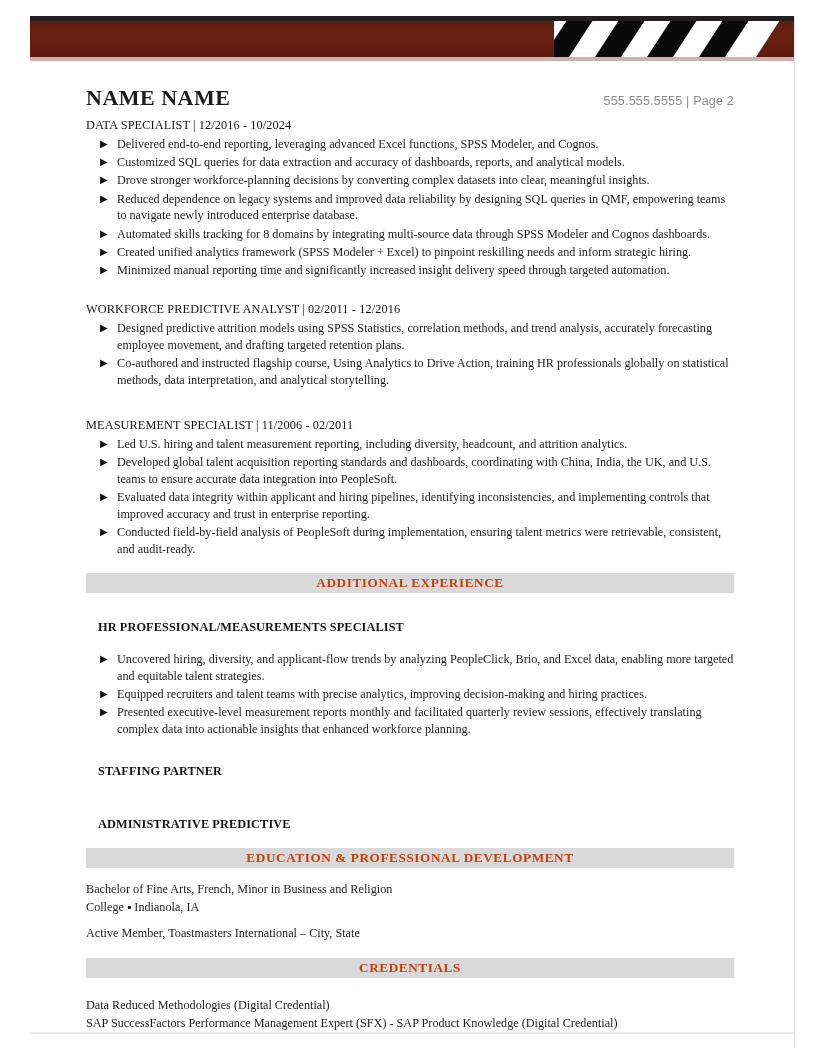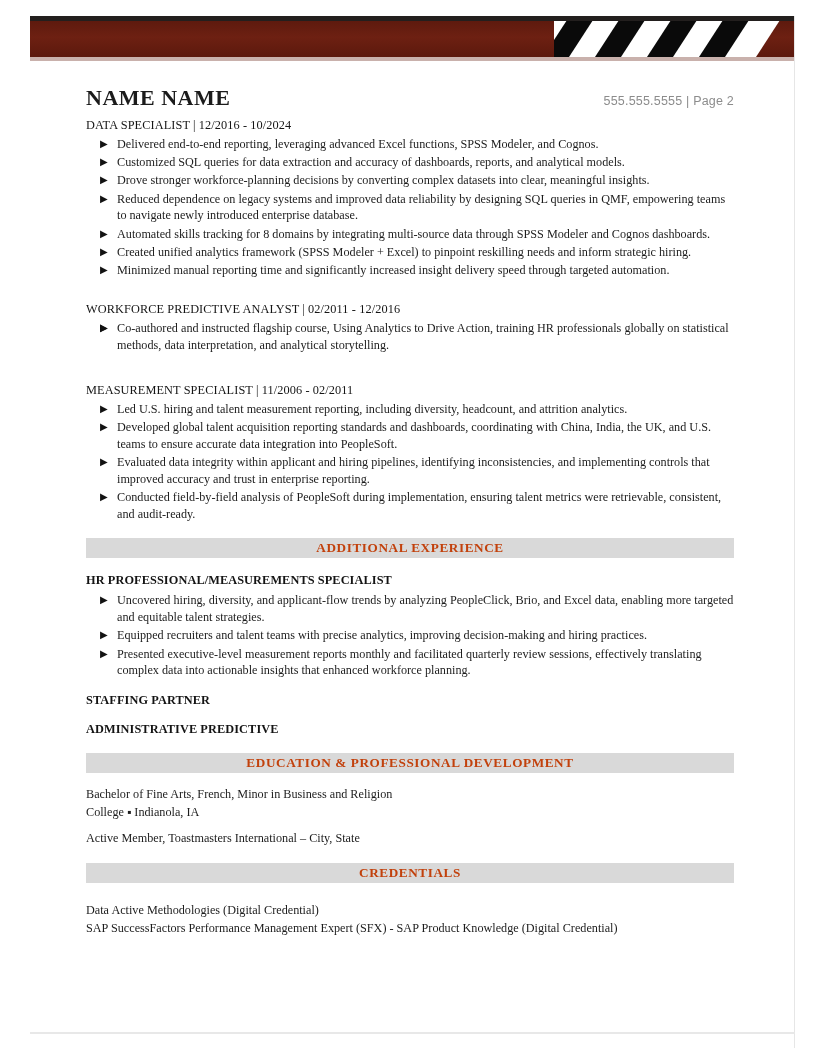--- a/index.html
+++ b/index.html
@@ -160,21 +160,21 @@
     color: #c2410c;
     letter-spacing: 0.6px;
   }
 
   .subhead {
     font-family: "Liberation Serif", serif;
     font-size: 12.3px;
     font-weight: bold;
     color: #141414;
     letter-spacing: 0.1px;
-    margin: 0;
+    margin: 12px;
   }
 
   .plain-line {
     font-family: "Liberation Serif", serif;
     font-size: 12.2px;
     color: #1c1c1c;
     line-height: 1.42;
   }
 
   
@@ -230,21 +230,21 @@
         <li><span class="tri">▶</span><span>Reduced dependence on legacy systems and improved data reliability by designing SQL queries in QMF, empowering teams to navigate newly introduced enterprise database.</span></li>
         <li><span class="tri">▶</span><span>Automated skills tracking for 8 domains by integrating multi-source data through SPSS Modeler and Cognos dashboards.</span></li>
         <li><span class="tri">▶</span><span>Created unified analytics framework (SPSS Modeler + Excel) to pinpoint reskilling needs and inform strategic hiring.</span></li>
         <li><span class="tri">▶</span><span>Minimized manual reporting time and significantly increased insight delivery speed through targeted automation.</span></li>
       </ul>
 
       <div class="gap-sm"></div>
 
       <div class="job-title">WORKFORCE PREDICTIVE ANALYST | 02/2011 - 12/2016</div>
       <ul class="bullets">
-        <li><span class="tri">▶</span></li>
+        <li><span class="tri">▶</span><span>Designed predictive attrition models using SPSS Statistics, correlation methods, and trend analysis, accurately forecasting employee movement, and drafting targeted retention plans.</span></li>
         <li><span class="tri">▶</span><span>Co-authored and instructed flagship course, Using Analytics to Drive Action, training HR professionals globally on statistical methods, data interpretation, and analytical storytelling.</span></li>
       </ul>
 
       <div class="gap-md"></div>
 
       <div class="job-title">MEASUREMENT SPECIALIST | 11/2006 - 02/2011</div>
       <ul class="bullets">
         <li><span class="tri">▶</span><span>Led U.S. hiring and talent measurement reporting, including diversity, headcount, and attrition analytics.</span></li>
         <li><span class="tri">▶</span><span>Developed global talent acquisition reporting standards and dashboards, coordinating with China, India, the UK, and U.S. teams to ensure accurate data integration into PeopleSoft.</span></li>
         <li><span class="tri">▶</span><span>Evaluated data integrity within applicant and hiring pipelines, identifying inconsistencies, and implementing controls that improved accuracy and trust in enterprise reporting.</span></li>
@@ -278,21 +278,21 @@
       <div class="plain-line">Bachelor of Fine Arts, French, Minor in Business and Religion</div>
       <div class="plain-line">College ▪ Indianola, IA</div>
       <div style="height:9px;"></div>
       <div class="plain-line">Active Member, Toastmasters International – City, State</div>
 
       <div class="section-bar">
         <span class="section-title">CREDENTIALS</span>
       </div>
 
       <div style="height:19px;"></div>
-      <div class="plain-line">Data Active Methodologies (Digital Credential)</div>
+      <div class="plain-line">Data Reduced Methodologies (Digital Credential)</div>
       <div class="plain-line">SAP SuccessFactors Performance Management Expert (SFX) - SAP Product Knowledge (Digital Credential)</div>
 
     </div>
   </div>
 
   <div id="bottom-divider"></div>
 
 </div>
 
 </body></html>

